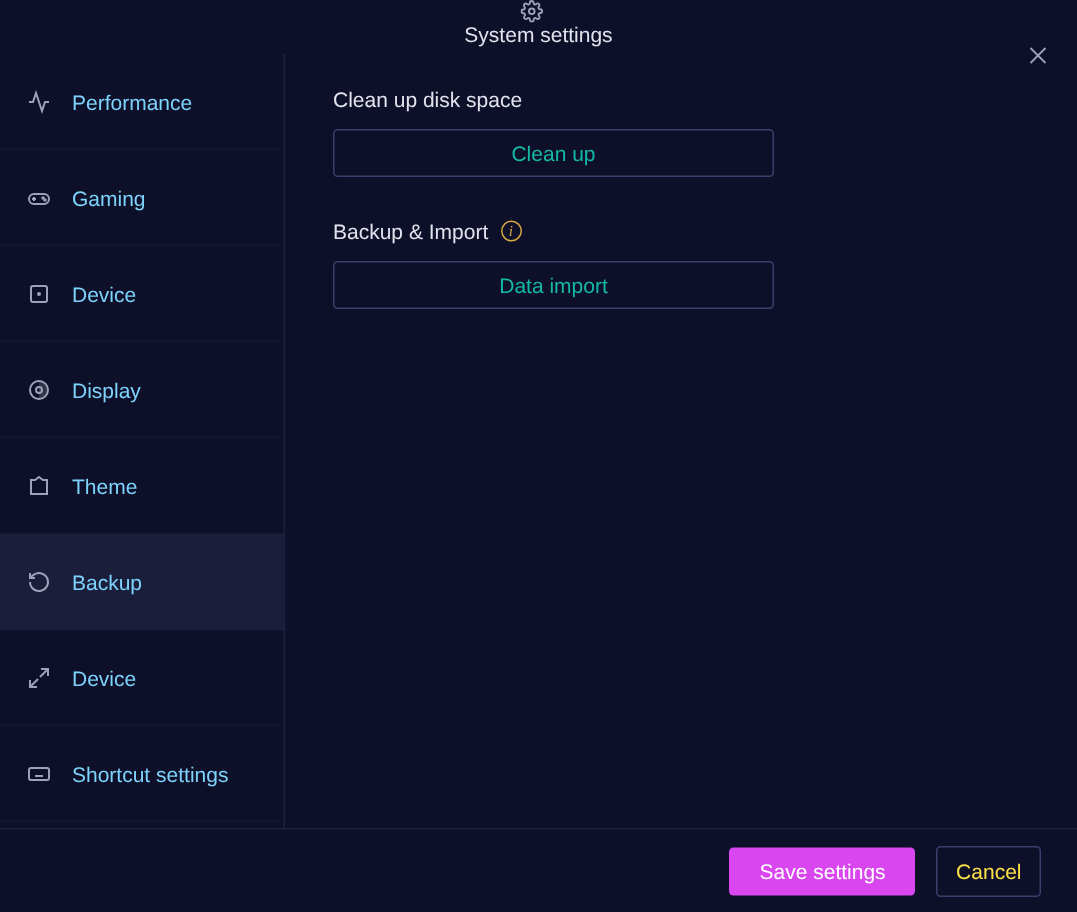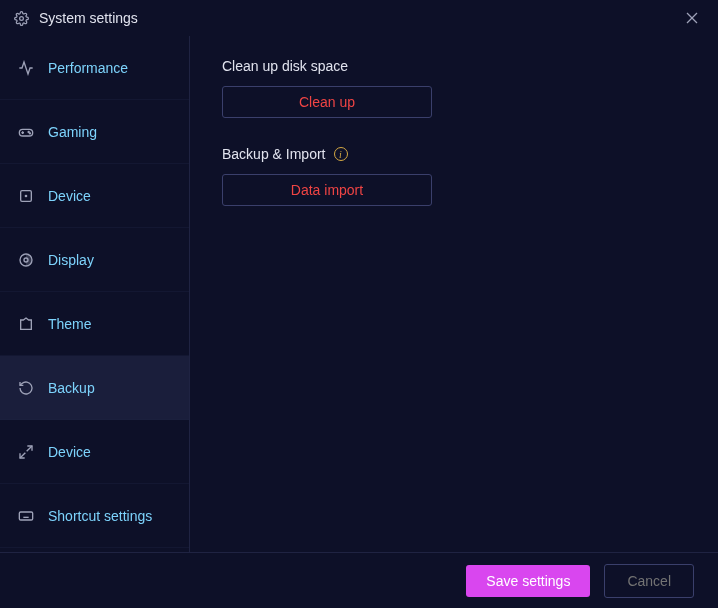--- a/index.html
+++ b/index.html
@@ -12,20 +12,21 @@
     overflow: hidden;
     display: flex;
     flex-direction: column;
   }
   .titlebar {
     height: 36px;
     display: flex;
     align-items: center;
     padding: 0 14px;
     background: #0d1028;
+    flex-direction: column;
   }
   .titlebar .gear {
     width: 15px; height: 15px;
     margin-right: 10px;
     display: flex; align-items: center; justify-content: center;
   }
   .titlebar .title {
     font-size: 14px;
     color: #e1e3ee;
   }
@@ -84,25 +85,25 @@
     border-radius: 50%;
     display: inline-flex;
     align-items: center;
     justify-content: center;
     font-size: 10px;
     color: #d4a843;
     font-style: italic;
     font-family: Georgia, serif;
   }
   .btn-outlined {
-    width: 210px;
+    width: 294px;
     height: 32px;
     border: 1px solid #3a3f6b;
     background: transparent;
-    color: #ef4444;
+    color: #14b8a6;
     font-size: 14px;
     border-radius: 3px;
     cursor: pointer;
     display: flex;
     align-items: center;
     justify-content: center;
     margin-bottom: 14px;
   }
   .section-gap { margin-top: 28px; }
   .footer {
@@ -117,23 +118,23 @@
   .btn-primary {
     padding: 8px 20px;
     background: #d946ef;
     color: #fff;
     border: none;
     border-radius: 3px;
     font-size: 14px;
     cursor: pointer;
   }
   .btn-secondary {
-    padding: 8px 22px;
+    padding: 8px 12px;
     background: transparent;
-    color: #737373;
+    color: #fde047;
     border: 1px solid #3a3f6b;
     border-radius: 3px;
     font-size: 14px;
     cursor: pointer;
   }
   svg { display: block; }
 </style>
 </head>
 <body>
 

